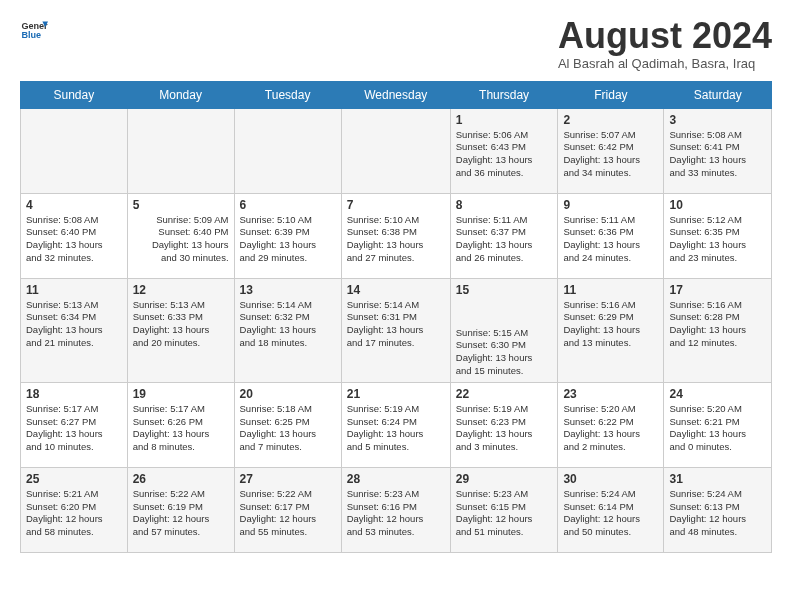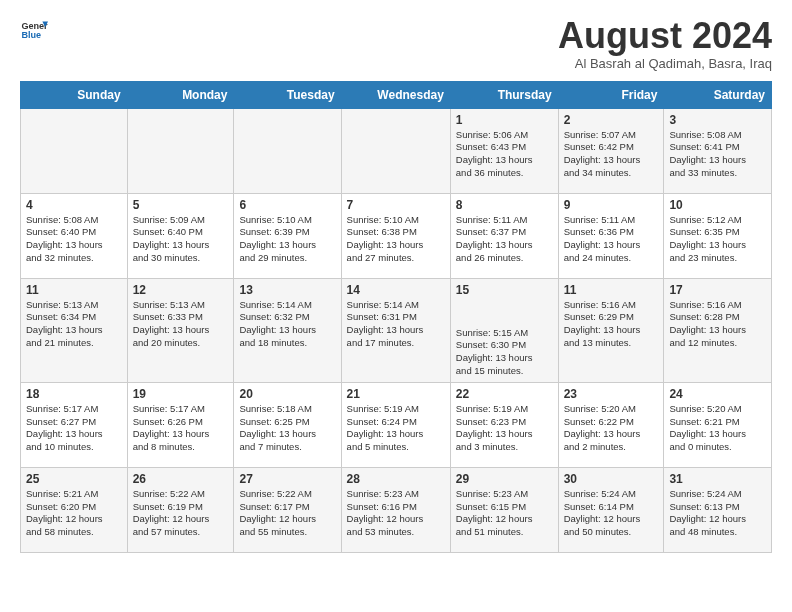--- a/index.html
+++ b/index.html
@@ -19,45 +19,45 @@
     .logo {
       display: flex;
       align-items: center;
       gap: 4px;
     }
     .logo-icon {
       width: 28px;
       height: 28px;
     }
     .title-section {
-      text-align: right;
+      text-align: left;
       margin-left: 26px;
     }
     .calendar-title {
       font-size: 36px;
       font-weight: bold;
       color: #333;
       line-height: 1.1;
     }
     .calendar-subtitle {
       font-size: 13px;
       color: #555;
     }
     table {
       width: 100%;
       border-collapse: collapse;
       font-size: 10.5px;
     }
     thead tr th {
       background-color: #2c7bb6;
       color: white;
-      text-align: right;
+      text-align: center;
       padding: 6px 6px;
       font-size: 12px;
-      font-weight: bold;
+      font-weight: normal;
       border: 1px solid #2c7bb6;
     }
     tbody tr td {
       border: 1px solid #ccc;
       vertical-align: top;
       padding: 4px 5px;
       width: 113px;
       min-height: 70px;
       height: 85px;
       font-size: 10px;
@@ -143,21 +143,21 @@
       <tr>
         <td>
           <span class="day-number">4</span>
           <div class="cell-content" style="white-space: pre-line;">Sunrise: 5:08 AM
 Sunset: 6:40 PM
 Daylight: 13 hours
 and 32 minutes.</div>
         </td>
         <td>
           <span class="day-number">5</span>
-          <div class="cell-content" style="white-space: pre-line;">Sunrise: 5:09 AM
+          <div class="cell-content" style="white-space: pre-line; text-align: right;">Sunrise: 5:09 AM
 Sunset: 6:40 PM
 Daylight: 13 hours
 and 30 minutes.</div>
         </td>
         <td>
           <span class="day-number">6</span>
           <div class="cell-content" style="white-space: pre-line;">Sunrise: 5:10 AM
 Sunset: 6:39 PM
 Daylight: 13 hours
 and 29 minutes.</div>

